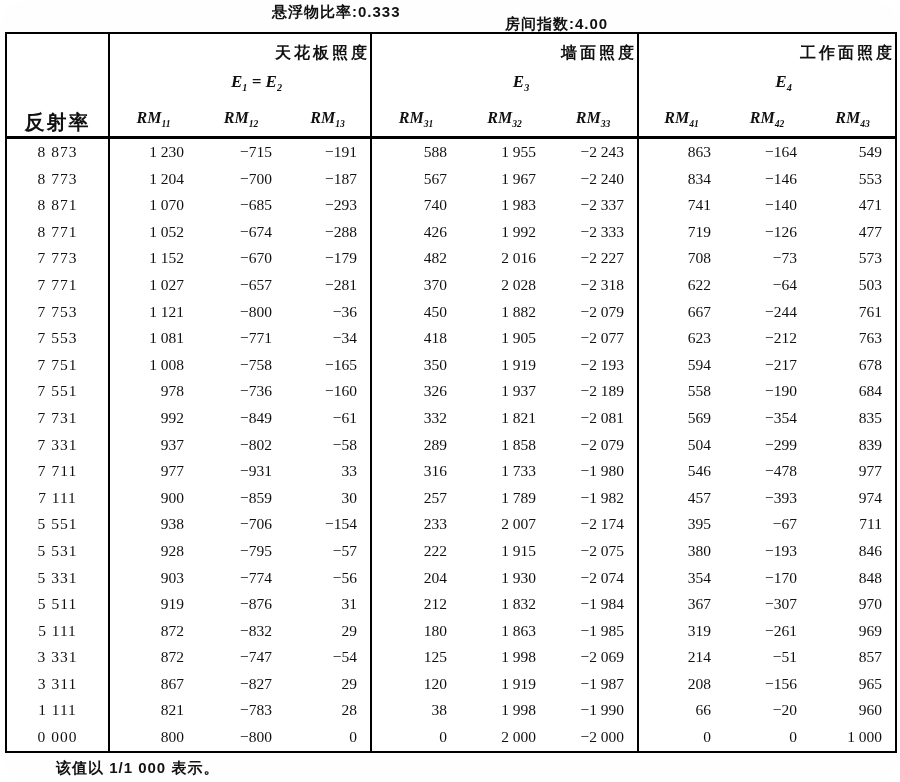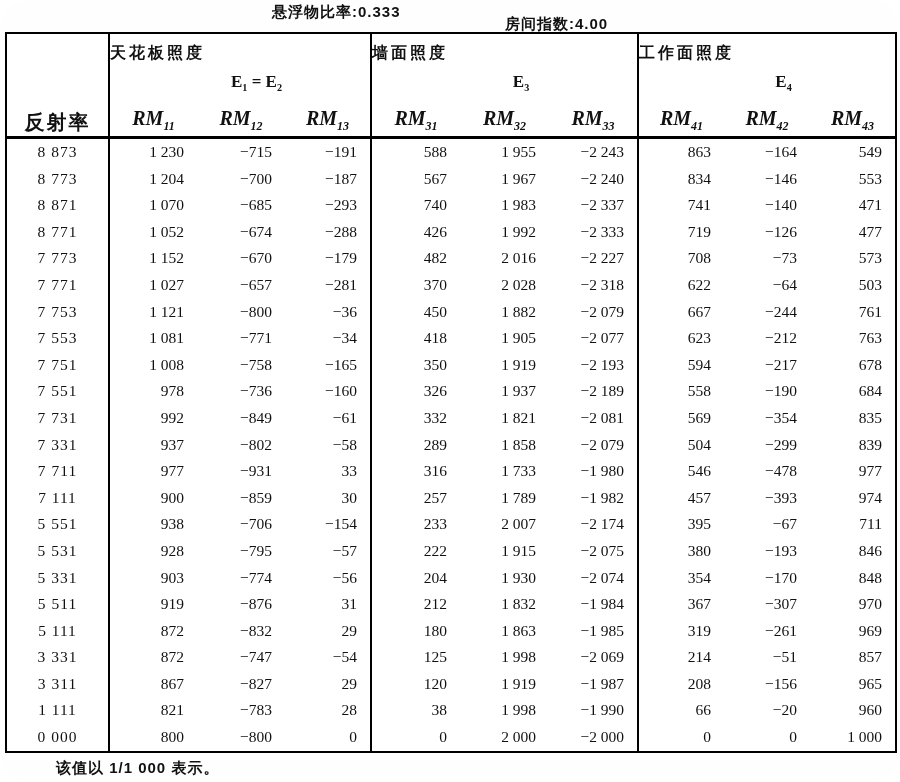--- a/index.html
+++ b/index.html
@@ -30,29 +30,29 @@
   thead tr.r1 th { height: 30px; vertical-align: bottom; }
   thead tr.r2 th { height: 36px; vertical-align: middle; }
   thead tr.r3 th { height: 36px; vertical-align: middle; }
   thead { border-bottom: 3px solid #000; }
 
   th.refl-head {
     font-weight: bold; font-size: 20px; text-align: center; vertical-align: middle;
     letter-spacing: 2px;
   }
   th.grp-title {
-    font-weight: bold; font-size: 16px; text-align: left; letter-spacing: 3px;
+    font-weight: bold; font-size: 16px; text-align: right; letter-spacing: 3px;
   }
   th.formula {
-    font-weight: bold; font-size: 17px; text-align: center;
+    font-weight: bold; font-style: italic; font-size: 17px; text-align: center;
     font-family: "Liberation Serif", "DejaVu Serif", serif;
     padding-left: 33px;
   }
   th.rm-cell {
-    font-weight: bold; font-style: italic; font-size: 20px; text-align: center;
+    font-weight: bold; font-style: italic; font-size: 16px; text-align: center;
     font-family: "Liberation Serif", "DejaVu Serif", serif;
   }
   sub { font-size: 0.6em; line-height: 0; }
 
   
   .bl { border-left: 2px solid #000; }
 
   tbody td {
     font-family: "Liberation Serif", "DejaVu Serif", serif;
     font-size: 15.5px; height: 26.6px; line-height: 26.6px;

